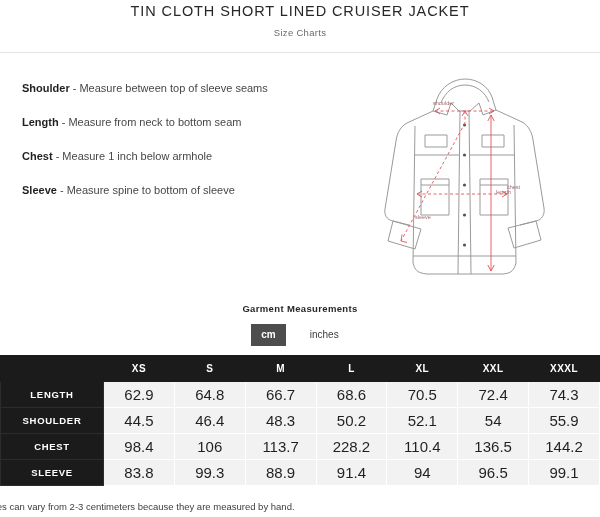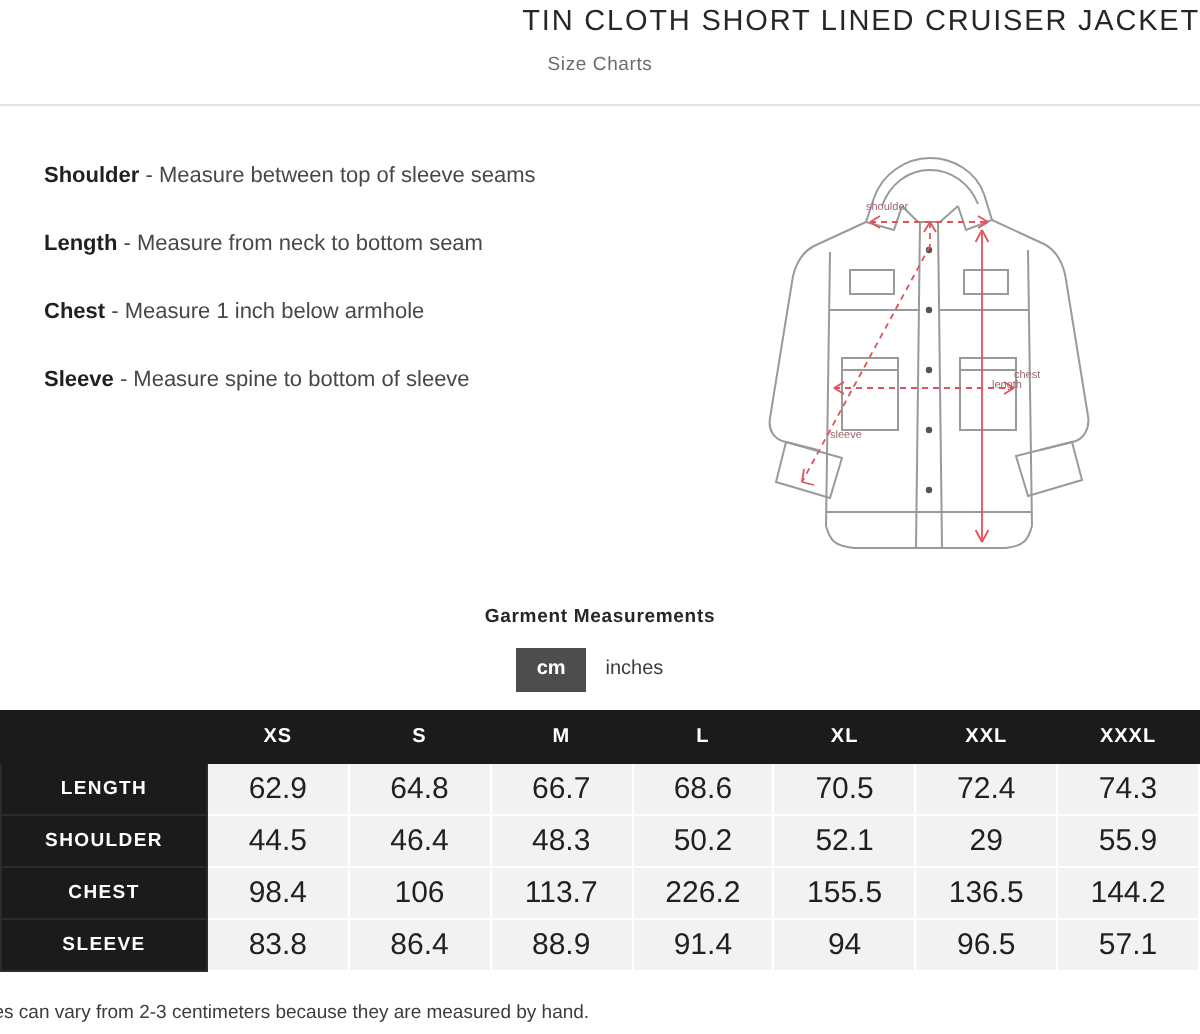--- a/index.html
+++ b/index.html
@@ -27,21 +27,20 @@
     padding-top: 2px;
   }
   .title {
     font-size: 14.5px;
     letter-spacing: 0.9px;
     font-weight: 400;
     color: #2a2627;
     margin: 0;
     padding: 0 0 1px 0;
     line-height: 18px;
-    text-align: right;
   }
   .subtitle {
     font-size: 9.5px;
     color: #6d6a6b;
     letter-spacing: 0.3px;
     margin: 6px 0 0 0;
     line-height: 12px;
   }
   .rule {
     border: 0;
@@ -106,21 +105,21 @@
     border: 0;
   }
   .unit-btn.active {
     background: #4d4d4d;
     color: #ffffff;
     font-weight: bold;
   }
   .unit-btn.inactive {
     background: transparent;
     color: #3f3b3c;
-    padding-left: 10px;
+    padding-left: 24px;
   }
   
   table.size-table {
     width: 600px;
     border-collapse: collapse;
     margin-top: 9px;
     table-layout: fixed;
   }
   table.size-table th, table.size-table td {
     border: 1px solid #ffffff;
@@ -295,41 +294,41 @@
         <td>72.4</td>
         <td>74.3</td>
       </tr>
       <tr>
         <th>SHOULDER</th>
         <td>44.5</td>
         <td>46.4</td>
         <td>48.3</td>
         <td>50.2</td>
         <td>52.1</td>
-        <td>29</td>
+        <td>54</td>
         <td>55.9</td>
       </tr>
       <tr>
         <th>CHEST</th>
         <td>98.4</td>
         <td>106</td>
         <td>113.7</td>
-        <td>226.2</td>
-        <td>155.5</td>
+        <td>228.2</td>
+        <td>110.4</td>
         <td>136.5</td>
         <td>144.2</td>
       </tr>
       <tr>
         <th>SLEEVE</th>
         <td>83.8</td>
-        <td>86.4</td>
+        <td>99.3</td>
         <td>88.9</td>
         <td>91.4</td>
         <td>94</td>
         <td>96.5</td>
-        <td>57.1</td>
+        <td>99.1</td>
       </tr>
     </tbody>
   </table>
 
   <div class="footnote">zes can vary from 2-3 centimeters because they are measured by hand.</div>
 
 </div>
 
 </body></html>

